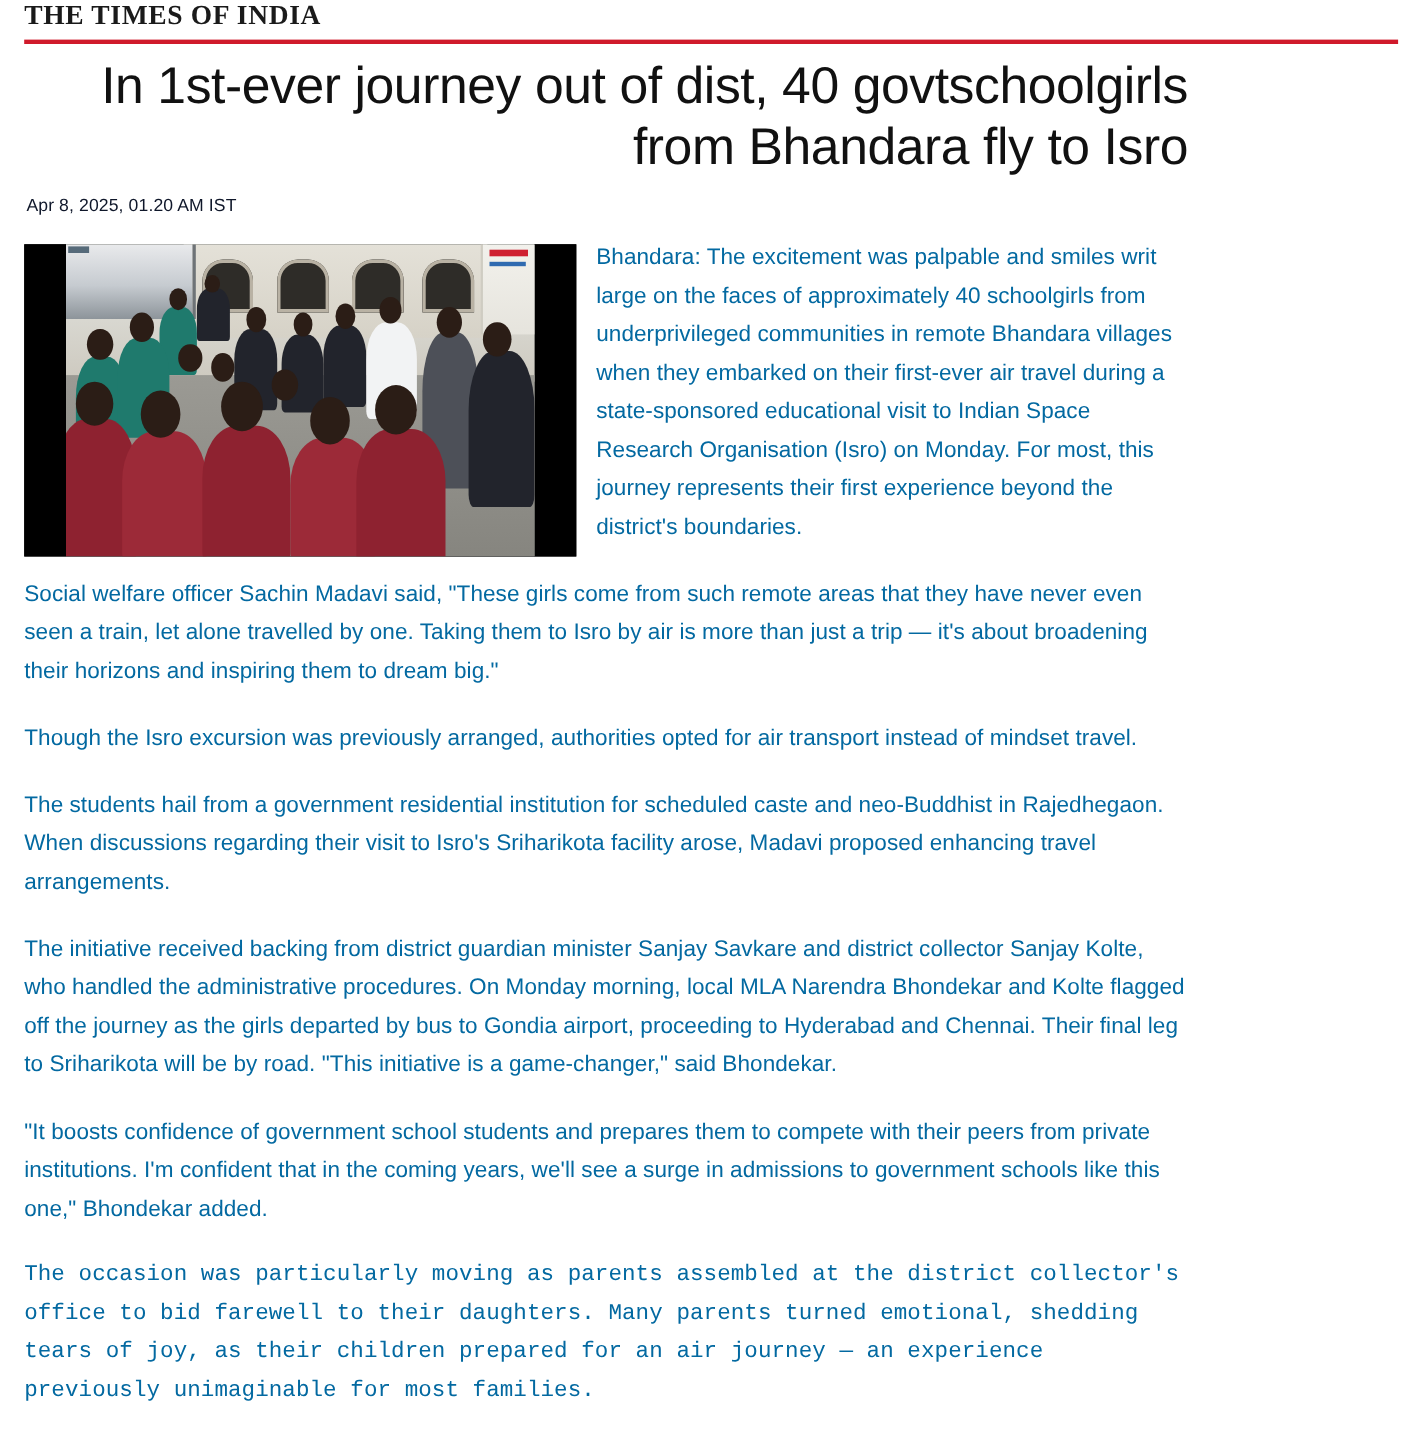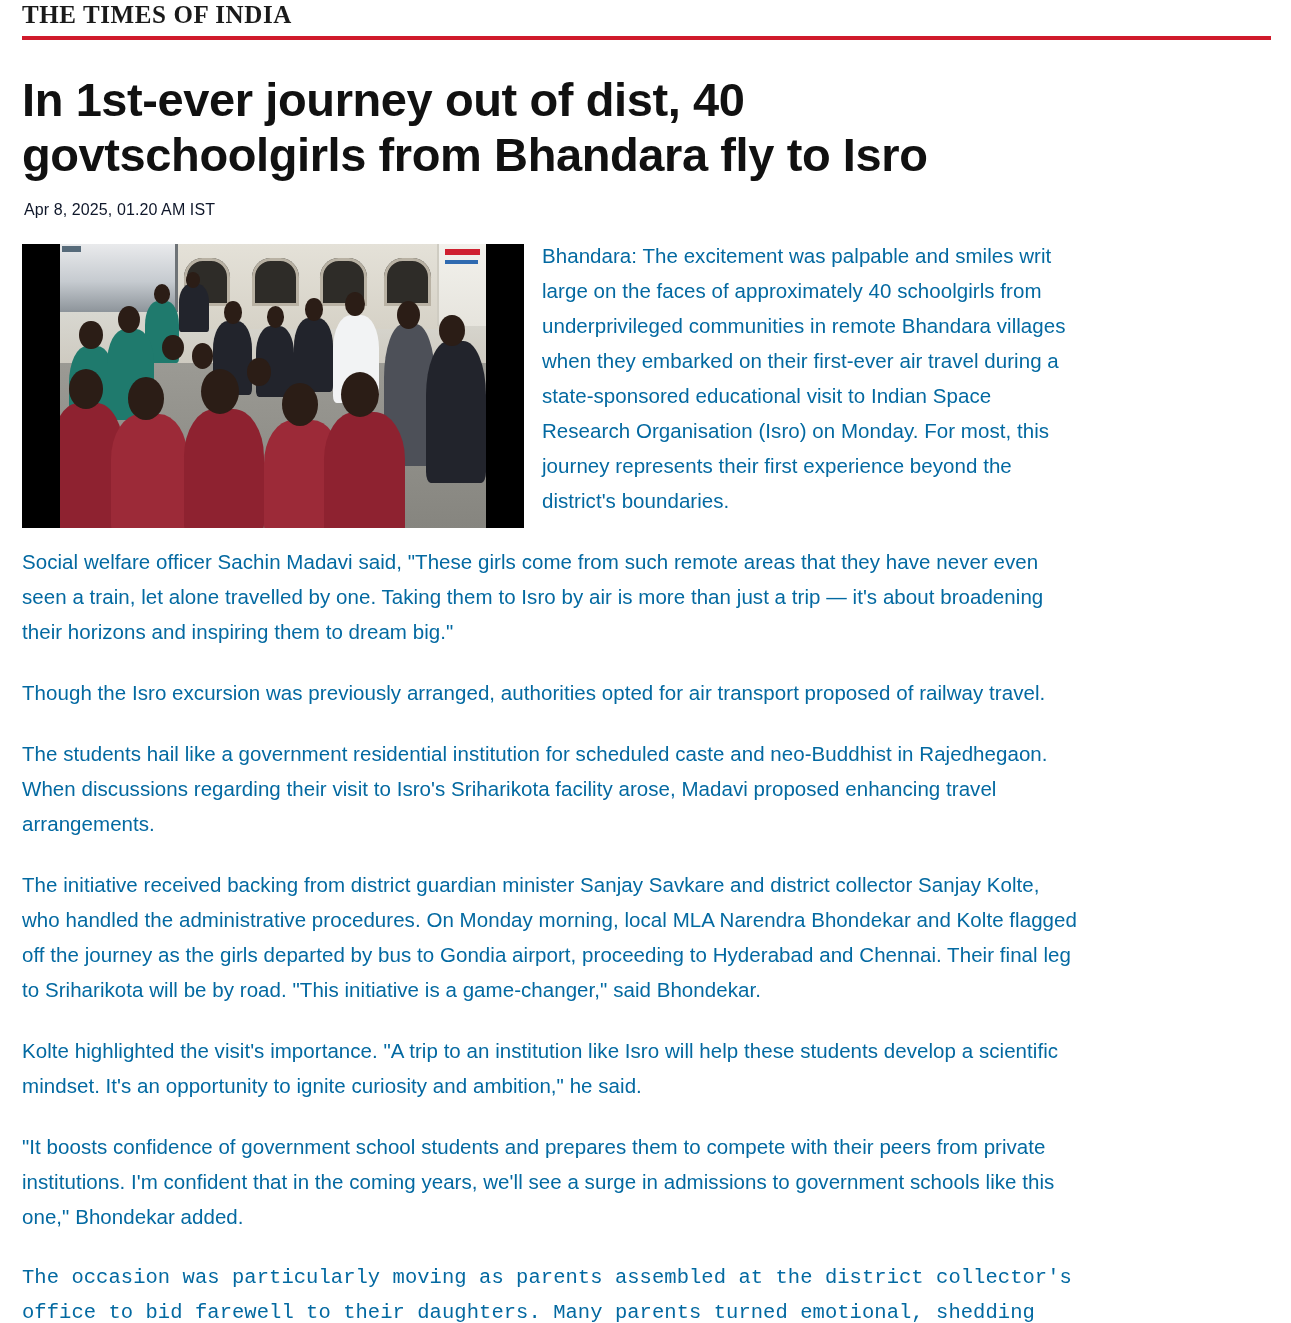--- a/index.html
+++ b/index.html
@@ -37,27 +37,28 @@
     height: 4px;
     background: #d01a2b;
     margin-top: 8px;
     margin-bottom: 0;
     width: 1249px;
   }
 
   
   .headline {
     font-family: "Liberation Sans", sans-serif;
-    font-weight: 700;
+    font-weight: 400;
     font-size: 47px;
     line-height: 55px;
     letter-spacing: -0.4px;
     color: #111111;
-    margin: 32px 0 0 0;
+    margin: 10px 0 0 0;
     max-width: 1230px;
+    text-align: right;
   }
 
   .timestamp {
     font-size: 16px;
     line-height: 20px;
     color: #0f172a;
     margin: 18px 0 0 2px;
     letter-spacing: 0.1px;
   }
 
@@ -239,20 +240,19 @@
           <div class="head" style="left:24%;top:32%;width:5%;height:9%;"></div>
           <div class="head" style="left:31%;top:35%;width:5%;height:9%;"></div>
           <div class="head" style="left:44%;top:40%;width:5.5%;height:10%;"></div>
           <div class="credit-bar"></div>
         </div>
       </div>
     </figure>
 
     <p>Bhandara: The excitement was palpable and smiles writ large on the faces of approximately 40 schoolgirls from underprivileged communities in remote Bhandara villages when they embarked on their first-ever air travel during a state-sponsored educational visit to Indian Space Research Organisation (Isro) on Monday. For most, this journey represents their first experience beyond the district's boundaries.</p>
     <p>Social welfare officer Sachin Madavi said, "These girls come from such remote areas that they have never even seen a train, let alone travelled by one. Taking them to Isro by air is more than just a trip — it's about broadening their horizons and inspiring them to dream big."</p>
-    <p>Though the Isro excursion was previously arranged, authorities opted for air transport proposed of railway travel.</p>
-    <p>The students hail like a government residential institution for scheduled caste and neo-Buddhist in Rajedhegaon. When discussions regarding their visit to Isro's Sriharikota facility arose, Madavi proposed enhancing travel arrangements.</p>
+    <p>Though the Isro excursion was previously arranged, authorities opted for air transport instead of mindset travel.</p>
+    <p>The students hail from a government residential institution for scheduled caste and neo-Buddhist in Rajedhegaon. When discussions regarding their visit to Isro's Sriharikota facility arose, Madavi proposed enhancing travel arrangements.</p>
     <p>The initiative received backing from district guardian minister Sanjay Savkare and district collector Sanjay Kolte, who handled the administrative procedures. On Monday morning, local MLA Narendra Bhondekar and Kolte flagged off the journey as the girls departed by bus to Gondia airport, proceeding to Hyderabad and Chennai. Their final leg to Sriharikota will be by road. "This initiative is a game-changer," said Bhondekar.</p>
-    <p>Kolte highlighted the visit's importance. "A trip to an institution like Isro will help these students develop a scientific mindset. It's an opportunity to ignite curiosity and ambition," he said.</p>
     <p>"It boosts confidence of government school students and prepares them to compete with their peers from private institutions. I'm confident that in the coming years, we'll see a surge in admissions to government schools like this one," Bhondekar added.</p>
     <p>The occasion was particularly moving as parents assembled at the district collector's office to bid farewell to their daughters. Many parents turned emotional, shedding tears of joy, as their children prepared for an air journey — an experience previously unimaginable for most families.</p>
   </div>
 </div>
 
 </body></html>

